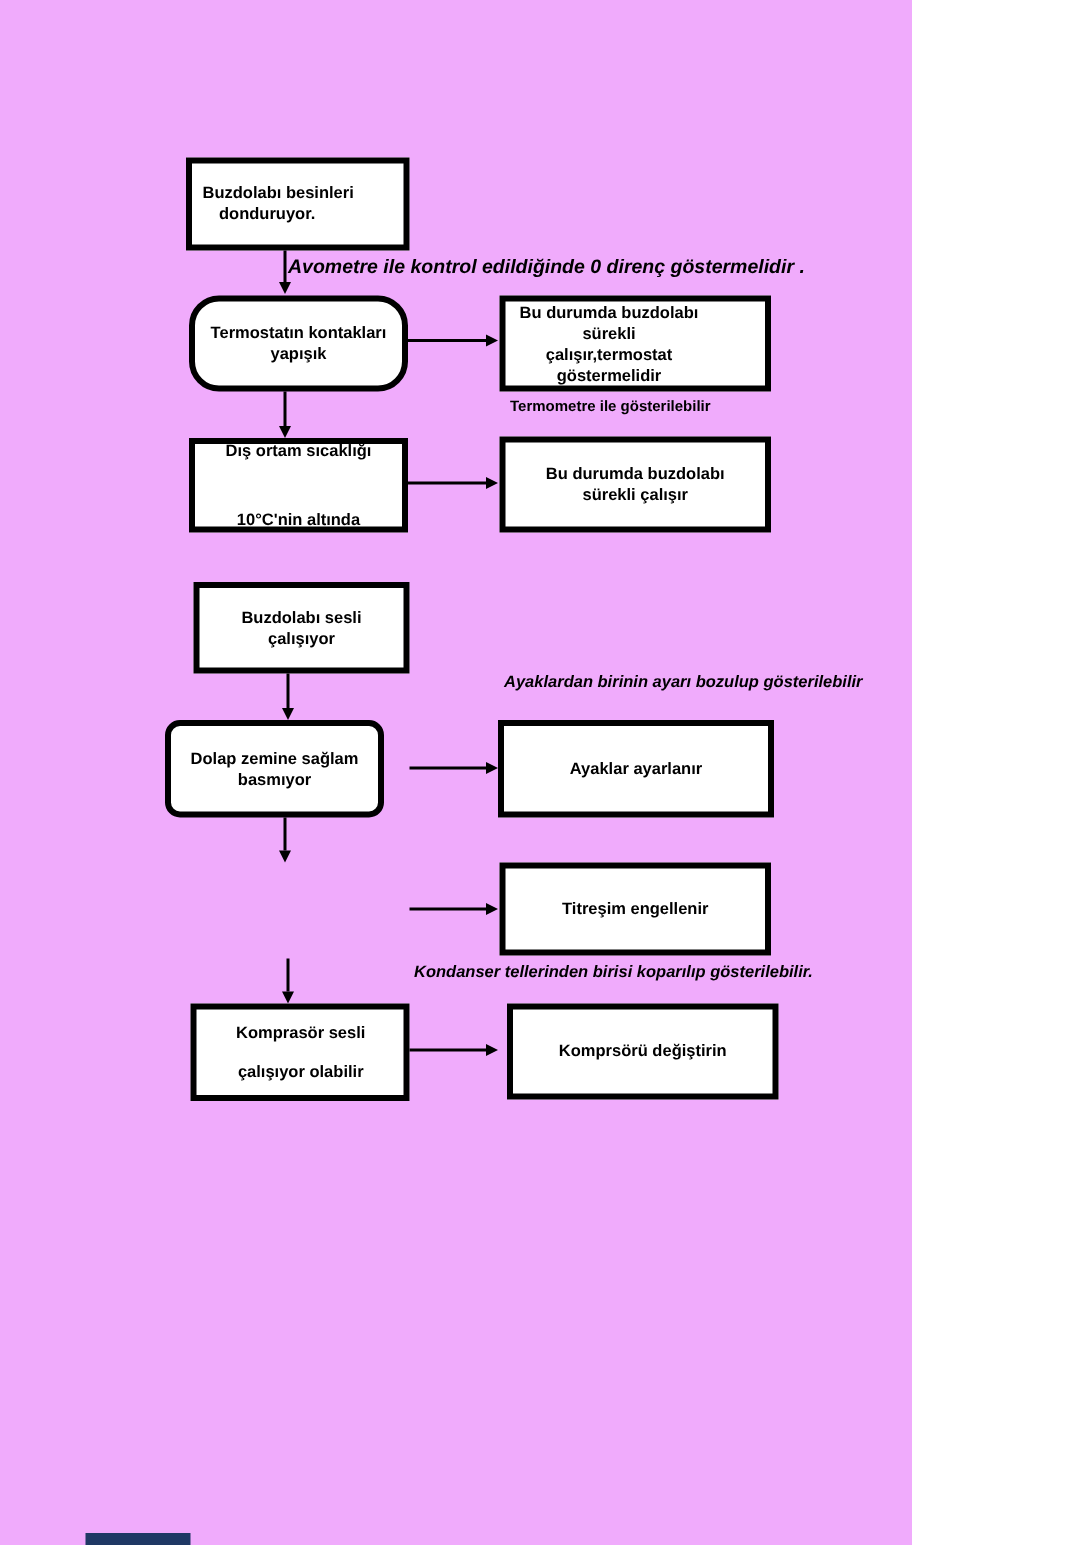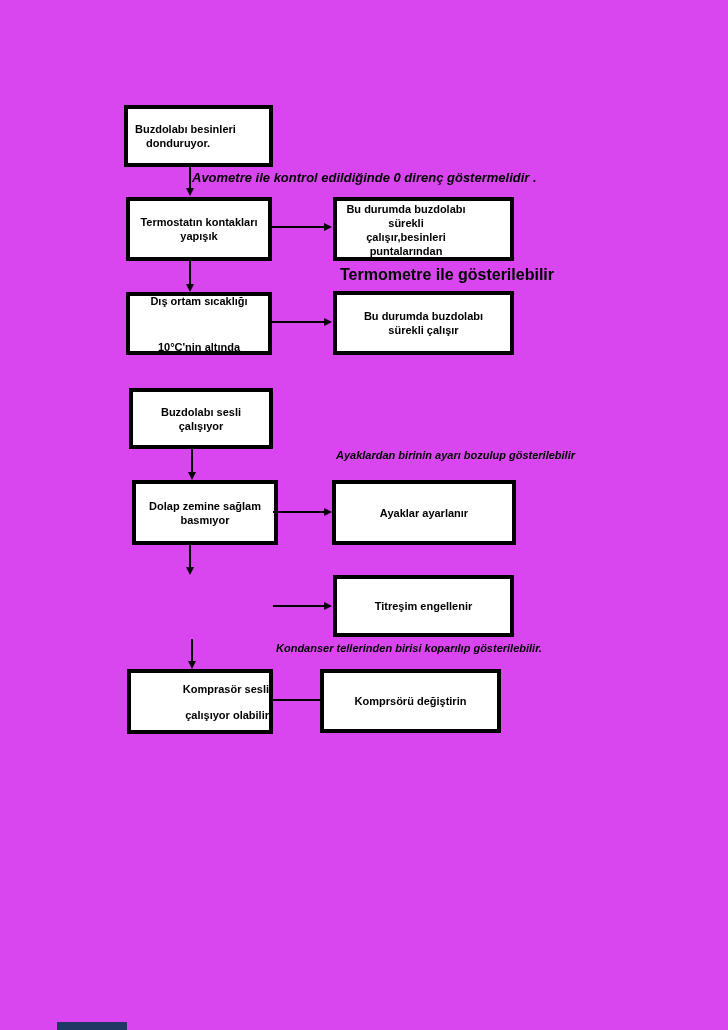--- a/index.html
+++ b/index.html
@@ -1,46 +1,46 @@
 <!DOCTYPE html>
 <html><head>
 <meta charset="utf-8">
 <style>
   html,body{margin:0;padding:0;background:#ffffff;}
   #canvas{
-    position:relative;width:728px;height:1030px;background:#d946ef;
+    position:relative;width:608px;height:1030px;background:#f0abfc;
     font-family:"Liberation Sans","DejaVu Sans",sans-serif;overflow:hidden;
   }
   .fbox{
     position:absolute;box-sizing:border-box;border:4px solid #000;background:#fff;
     display:flex;flex-direction:column;justify-content:center;
     font-weight:bold;font-size:11px;line-height:14px;color:#000;text-align:center;
   }
   .fbox .ln{display:block;}
   
   .b1{left:124px;top:105px;width:149px;height:62px;text-align:left;padding-left:7px;}
   .b1 .ln:nth-child(2){padding-left:11px;}
-  .b2{left:126px;top:197px;width:146px;height:64px;}
+  .b2{left:126px;top:197px;width:146px;height:64px;border-radius:20px;}
   .b4{left:126px;top:292px;width:146px;height:63px;gap:32px;}
   .b6{left:129px;top:388px;width:144px;height:61px;}
-  .b7{left:132px;top:480px;width:146px;height:65px;}
+  .b7{left:110px;top:480px;width:146px;height:65px;border-radius:10px;}
   .b9{left:127px;top:575px;width:146px;height:64px;}
-  .b11{left:127px;top:669px;width:146px;height:65px;text-align:right;padding-left:1px;gap:12px;}
+  .b11{left:127px;top:669px;width:146px;height:65px;text-align:center;padding-left:1px;gap:12px;}
   
   .b3{left:333px;top:197px;width:181px;height:64px;justify-content:flex-start;padding-top:1px;}
   .b3 .narrow{width:134px;margin-left:2px;text-align:center;}
   .b5{left:333px;top:291px;width:181px;height:64px;}
   .b8{left:332px;top:480px;width:184px;height:65px;}
   .b10{left:333px;top:575px;width:181px;height:62px;}
-  .b12{left:320px;top:669px;width:181px;height:64px;justify-content:center;}
+  .b12{left:338px;top:669px;width:181px;height:64px;justify-content:center;}
   
   .note{position:absolute;font-weight:bold;color:#000;white-space:nowrap;}
   .italic{font-style:italic;}
   .n1{left:192px;top:170px;font-size:13px;}
-  .n2{left:340px;top:266px;font-size:16px;text-align:center;}
+  .n2{left:340px;top:266px;font-size:10px;text-align:center;}
   .n3{left:336px;top:449px;font-size:11px;}
   .n4{left:276px;top:642px;font-size:11px;}
   
   .varrow{position:absolute;width:2px;background:#000;}
   .varrow::after{content:"";position:absolute;bottom:-8px;left:-3px;
     border-left:4px solid transparent;border-right:4px solid transparent;border-top:8px solid #000;}
   .v1{left:189px;top:167px;height:21px;}
   .v2{left:189px;top:261px;height:23px;}
   .v3{left:191px;top:449px;height:23px;}
   .v4{left:189px;top:545px;height:22px;}
@@ -73,22 +73,22 @@
     <span class="ln">Termostatın kontakları</span>
     <span class="ln">yapışık</span>
   </div>
 
   <div class="harrow h1"></div>
 
   <div class="fbox b3">
     <div class="narrow">
       <span class="ln">Bu durumda buzdolabı</span>
       <span class="ln">sürekli</span>
-      <span class="ln">çalışır,besinleri</span>
-      <span class="ln">puntalarından</span>
+      <span class="ln">çalışır,termostat</span>
+      <span class="ln">göstermelidir</span>
     </div>
   </div>
 
   <div class="note n2">Termometre ile gösterilebilir</div>
 
   <div class="varrow v2"></div>
 
   <div class="fbox b4">
     <span class="ln">Dış ortam sıcaklığı</span>
     <span class="ln">10°C'nin altında</span>

